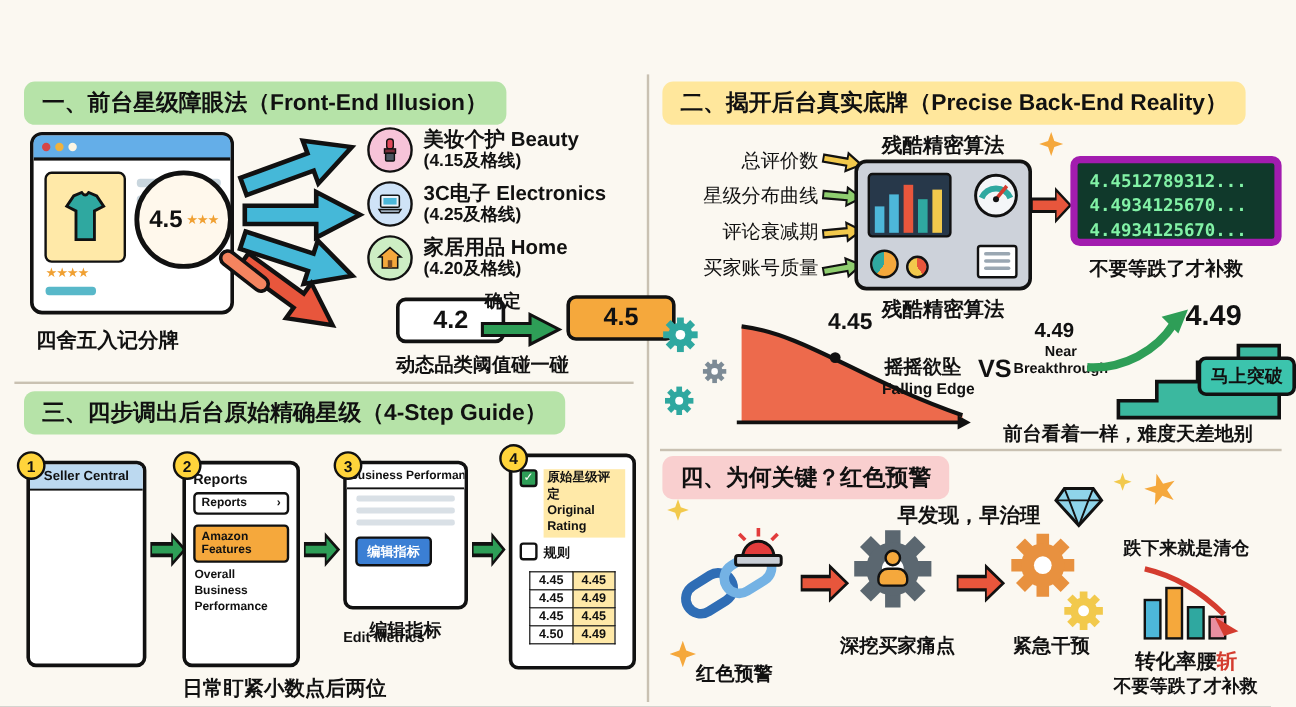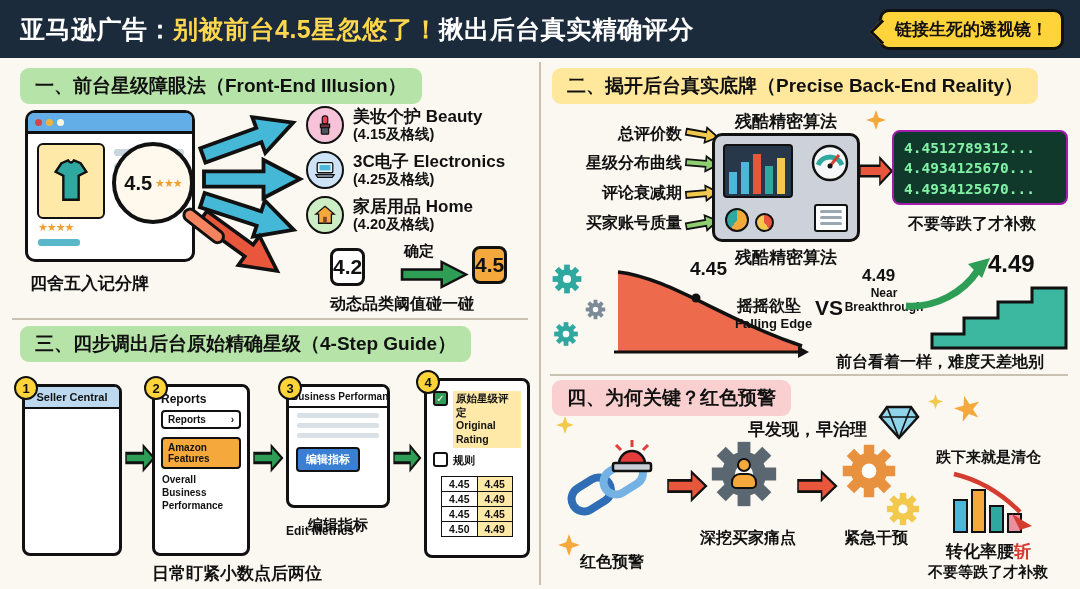--- a/index.html
+++ b/index.html
@@ -30,30 +30,30 @@
     display:flex;align-items:center;justify-content:center;gap:3px;z-index:2}
   #lens .v{font-size:20px;font-weight:bold}
   #lens .s{font-size:11px;color:#f0a032;letter-spacing:-1px}
   #handle{position:absolute;left:184px;top:203px;width:50px;height:15px;background:#f4845f;border:3px solid #111;border-radius:8px;
     transform:rotate(38deg);transform-origin:left center;z-index:1}
   
   .catrow{position:absolute;left:306px;width:228px;display:flex;gap:9px;align-items:center}
   .catic{width:38px;height:38px;border-radius:50%;border:2.5px solid #111;display:flex;align-items:center;justify-content:center;flex:none}
   .catname{font-size:17px;font-weight:bold;white-space:nowrap;line-height:1.15}
   .catthr{font-size:14.5px;font-weight:bold;white-space:nowrap;line-height:1.15}
-  .valbox{position:absolute;border:3px solid #111;border-radius:8px;font-size:21px;font-weight:bold;padding:4px 0;background:#fff}
-  
-  .factor{position:absolute;left:560px;width:122px;text-align:right;font-size:16px;font-weight:bold;white-space:nowrap}
+  .valbox{position:absolute;border:3px solid #111;border-radius:8px;font-size:21px;font-weight:bold;padding:4px 28px;background:#fff}
+  
+  .factor{position:absolute;left:560px;width:122px;text-align:right;font-size:16px;font-weight:normal;white-space:nowrap}
   #machine{position:absolute;left:712px;top:133px;width:148px;height:109px;background:#cdd2da;border:3px solid #111;border-radius:10px}
   #mscreen{position:absolute;left:8px;top:8px;width:70px;height:54px;background:#27384a;border:2px solid #111;border-radius:4px;overflow:hidden}
   #gauge{position:absolute;right:7px;top:7px}
   .pie{position:absolute;border-radius:50%;border:2px solid #111}
   #mlist{position:absolute;right:9px;bottom:7px;width:34px;height:28px;background:#fff;border:2px solid #111;border-radius:3px;padding:4px 4px;display:flex;flex-direction:column;gap:3px}
   #mlist div{height:3px;background:#9aa7b2;border-radius:2px}
-  #gscreen{position:absolute;left:892px;top:130px;width:176px;height:75px;background:#10392b;border:2px solid #a21caf;border-radius:8px;
+  #gscreen{position:absolute;left:892px;top:130px;width:176px;height:75px;background:#10392b;border:6px solid #a21caf;border-radius:8px;
     padding:6px 10px;font-family:"DejaVu Sans Mono",monospace;font-size:14.5px;font-weight:bold;color:#82f2a6;line-height:1.4;white-space:nowrap}
   #bkbadge{position:absolute;left:998px;top:297px;background:#3cc4ad;border:3px solid #111;border-radius:7px;
     font-size:15px;font-weight:bold;padding:4px 8px;white-space:nowrap;z-index:2}
   
   .card{position:absolute;background:#fff;border:3px solid #111;border-radius:8px}
   .stepnum{position:absolute;left:-11px;top:-11px;width:24px;height:24px;background:#ffd43b;border:2.5px solid #111;border-radius:50%;
     display:flex;align-items:center;justify-content:center;font-size:13px;font-weight:bold;z-index:3}
   .cardhead{font-size:11px;font-weight:bold;text-align:center;padding:4px 2px;border-bottom:2.5px solid #111;border-radius:5px 5px 0 0;white-space:nowrap;overflow:hidden}
   .col{display:flex;flex-direction:column;align-items:center;gap:4px;padding-top:7px}
   .ribbon{background:#ffd43b;border:2px solid #111;border-radius:5px;font-size:10px;font-weight:bold;padding:2px 5px;white-space:nowrap}
@@ -97,26 +97,20 @@
           <line x1="0" y1="0" x2="-7.8" y2="-7.8"></line>
       </g>
       <circle cx="0" cy="0" r="7.6" fill="currentColor" stroke="none"></circle>
       <circle cx="0" cy="0" r="3.1" fill="#ffffff" stroke="none"></circle>
     </g>
   </defs>
 </svg>
 
 <div id="canvas">
 
-  <div id="hdr">
-    <div class="title">
-      <span>亚马逊广告：</span><span class="yel">别被前台4.5星忽悠了！</span><span>揪出后台真实精确评分</span>
-    </div>
-    <div id="badge">链接生死的透视镜！</div>
-  </div>
 
   <div class="divl" style="left:539px;top:62px;width:2px;height:523px"></div>
   <div class="divl" style="left:12px;top:318px;width:516px;height:2px"></div>
   <div class="divl" style="left:550px;top:374px;width:518px;height:2px"></div>
 
   <div class="pill" style="left:20px;top:68px;background:#b6e3a8">一、前台星级障眼法（Front-End Illusion）</div>
 
   <div id="browser">
     <div class="bar">
       <span class="dot" style="background:#d64545"></span>
@@ -287,20 +281,21 @@
   <div class="cap" style="left:862px;top:266px;font-size:17px">4.49</div>
   <div class="cap" style="left:838px;top:287px;font-size:12px;width:92px;text-align:center;white-space:normal;line-height:1.15">Near Breakthrough</div>
   <svg class="arr" style="left:902px;top:258px" width="92" height="54" viewBox="0 0 92 54">
     <path d="M4 48 C34 50 62 34 76 12" fill="none" stroke="#2e9e57" stroke-width="7"></path>
     <path d="M88 0 L66 6 L80 20 Z" fill="#2e9e57"></path>
   </svg>
   <svg class="arr" style="left:930px;top:286px" width="138" height="64" viewBox="0 0 138 64">
     <path d="M2 62 L2 48 L34 48 L34 32 L68 32 L68 16 L102 16 L102 2 L136 2 L136 62 Z" fill="#3bb89f" stroke="#111" stroke-width="3"></path>
   </svg>
   <div class="cap" style="left:988px;top:250px;font-size:24px">4.49</div>
+  <div id="bkbadge">马上突破</div>
   <div class="cap" style="left:836px;top:352px;font-size:16px">前台看着一样，难度天差地别</div>
 
   <div class="pill" style="left:20px;top:326px;background:#b6e3a8">三、四步调出后台原始精确星级（4-Step Guide）</div>
 
   <div class="card" style="left:22px;top:384px;width:100px;height:172px">
     <div class="stepnum">1</div>
     <div class="cardhead" style="background:#bcd9f0">Seller Central</div>
   </div>
 
   <svg class="arr" style="left:126px;top:446px;width:28px;height:24px" viewBox="0 0 100 40" preserveAspectRatio="none">

